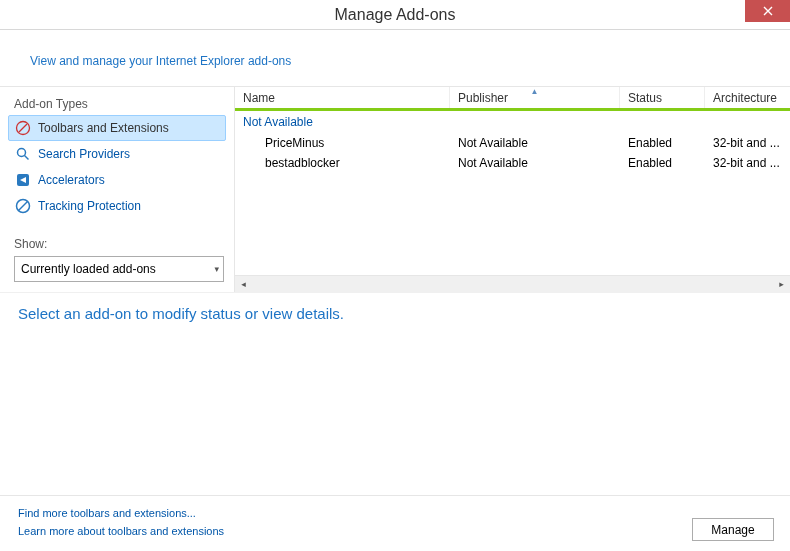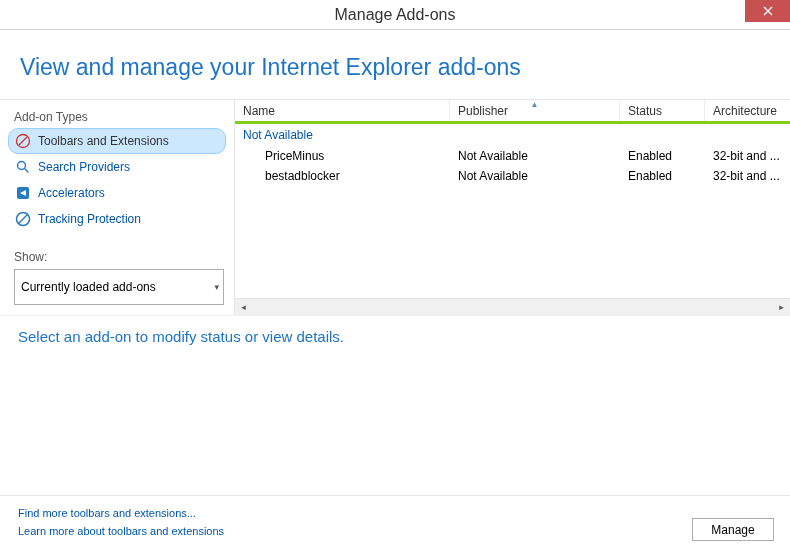--- a/index.html
+++ b/index.html
@@ -3,34 +3,34 @@
   <meta charset="utf-8">
   <style>
     * { margin: 0; padding: 0; box-sizing: border-box; font-family: "Segoe UI", Tahoma, sans-serif; }
     body { background: #fff; width: 790px; height: 551px; overflow: hidden; }
 
     .titlebar { height: 30px; background: #fff; border-bottom: 1px solid #d8d8d8; display: flex; align-items: center; justify-content: center; position: relative; }
     .titlebar-text { font-size: 16px; color: #333; }
     .close-btn { position: absolute; right: 0; top: 0; width: 45px; height: 22px; background: #c75050; display: flex; align-items: center; justify-content: center; cursor: pointer; }
     .close-btn svg { width: 10px; height: 10px; }
 
-    .heading { padding: 24px 0 18px 20px; font-size: 23px; color: #1e74c5; font-weight: 400; }
+    .heading { padding: 24px 0 18px 30px; font-size: 12px; color: #1e74c5; font-weight: 400; }
 
     .main-row { display: flex; border-top: 1px solid #e6e6e6; border-bottom: 1px solid #f0f0f0; }
 
     .sidebar { width: 234px; padding: 6px 8px 10px 8px; }
     .side-label { font-size: 12px; color: #555; padding: 4px 6px 4px 6px; }
-    .side-item { display: flex; align-items: center; gap: 7px; padding: 4px 6px; font-size: 12px; color: #0156a9; border: 1px solid transparent; border-radius: 10px; cursor: pointer; }
+    .side-item { display: flex; align-items: center; gap: 7px; padding: 4px 6px; font-size: 12px; color: #0156a9; border: 1px solid transparent; border-radius: 2px; cursor: pointer; }
     .side-item.selected { background: #cce8ff; border: 1px solid #99cfff; color: #333; }
     .side-icon { width: 16px; height: 16px; display: flex; align-items: center; justify-content: center; }
     .side-icon svg { width: 16px; height: 16px; }
 
     .show-block { margin-top: 16px; }
     .show-label { font-size: 12px; color: #555; padding: 2px 6px; }
-    .show-select { margin: 3px 6px 0 6px; display: flex; align-items: center; justify-content: space-between; width: 210px; height: 36px; border: 1px solid #acacac; background: #fff; font-size: 12px; padding: 0 4px 0 6px; cursor: pointer; }
+    .show-select { margin: 3px 6px 0 6px; display: flex; align-items: center; justify-content: space-between; width: 210px; height: 26px; border: 1px solid #acacac; background: #fff; font-size: 12px; padding: 0 4px 0 6px; cursor: pointer; }
     .show-select .chev { font-size: 9px; color: #555; }
 
     .list-pane { flex: 1; border-left: 1px solid #e6e6e6; position: relative; display: flex; flex-direction: column; }
     .list-header { display: flex; height: 24px; border-bottom: 3px solid #84cc16; font-size: 12px; color: #333; }
     .list-header .hcell { display: flex; align-items: center; padding: 0 8px; border-right: 1px solid #eee; position: relative; cursor: pointer; }
     .hcell.name { width: 215px; }
     .hcell.publisher { width: 170px; }
     .hcell.status { width: 85px; }
     .hcell.arch { flex: 1; border-right: none; }
     .sort-indicator { position: absolute; top: 0; left: 50%; transform: translateX(-50%); font-size: 8px; color: #5a8bbf; }

